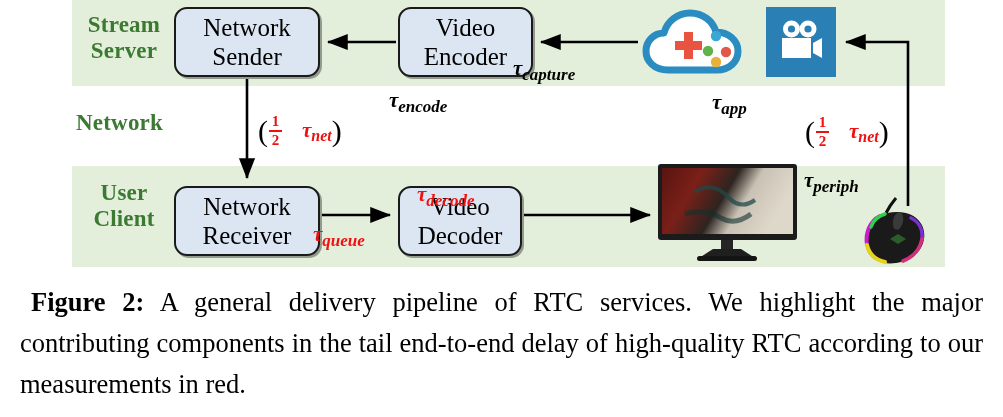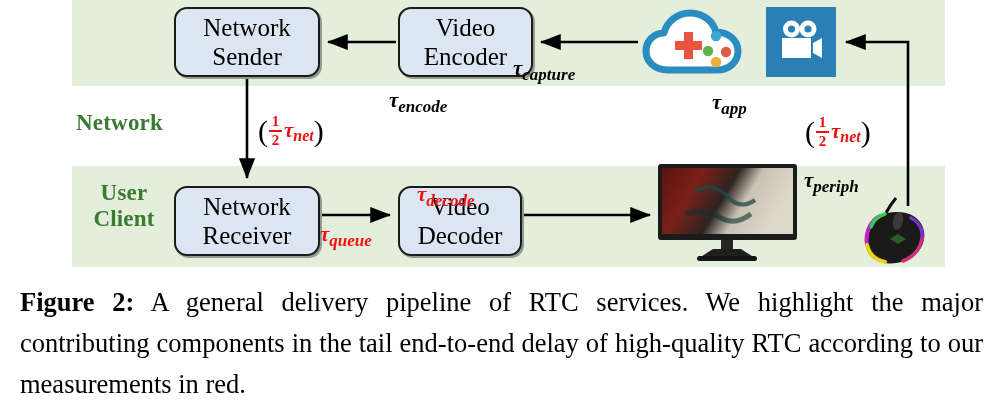--- a/index.html
+++ b/index.html
@@ -128,34 +128,34 @@
     margin: 0 1px;
   }
   .halfnet .frac .num { padding: 0 2px; }
   .halfnet .frac .bar { width: 13px; height: 2px; background: #ee1111; margin: 1px 0; }
   .halfnet .frac .den { padding: 0 2px; }
   .halfnet .tnet {
     color: #ee1111;
     font-style: italic;
     font-weight: bold;
     font-size: 21px;
-    margin-left: 1px;
+    margin-left: 19px;
   }
   .halfnet .tnet .sub { font-size: 16px; vertical-align: -0.28em; }
 
   
   #lbl-video-flow  { left: 250px; top: 86px;  }
   #lbl-halfnet-a   { left: 258px; top: 114px; }
   #lbl-tau-encode  { left: 389px; top: 88px;  }
   #lbl-tau-decode  { left: 417px; top: 142px; margin-top: 40px; }
   #lbl-tau-capture { left: 513px; top: 56px;  }
   #lbl-tau-app     { left: 712px; top: 90px;  }
   #lbl-actions     { left: 805px; top: 86px;  }
   #lbl-halfnet-b   { left: 805px; top: 115px; }
-  #lbl-tau-queue   { left: 320px; top: 222px; text-align: right; }
+  #lbl-tau-queue   { left: 313px; top: 222px; text-align: right; }
   #lbl-tau-display { left: 548px; top: 222px; }
   #lbl-tau-periph  { left: 804px; top: 168px; text-align: right; }
 
   
   #icon-cloud-gaming {
     position: absolute;
     left: 640px; top: 8px;
     width: 112px; height: 68px;
   }
 
@@ -190,30 +190,33 @@
     width: 963px;
     font-family: "Liberation Serif", "DejaVu Serif", serif;
     font-size: 26.5px;
     line-height: 41px;
     color: #000;
     text-align: justify;
     text-align-last: left;
   }
   #caption-label {
     font-weight: bold;
+    margin-left: 11px;
   }
 </style>
 </head>
 <body>
 
 <div id="figure">
 
   <div class="band" id="band-server"></div>
   <div class="band" id="band-client"></div>
 
+  <div class="tier-label" id="tier-server">Stream
+Server</div>
   <div class="tier-label" id="tier-network">Network</div>
   <div class="tier-label" id="tier-client">User
 Client</div>
 
   <div class="proc-box" id="box-network-sender">Network
 Sender</div>
   <div class="proc-box" id="box-video-encoder">Video
 Encoder</div>
   <div class="proc-box" id="box-network-receiver">Network
 Receiver</div>

